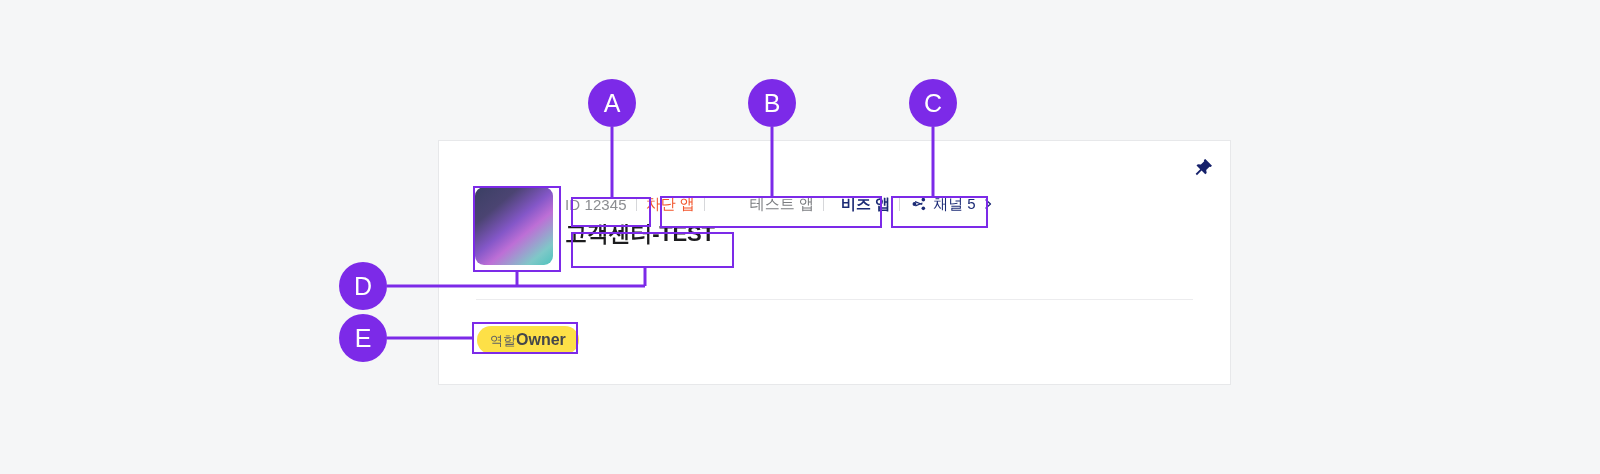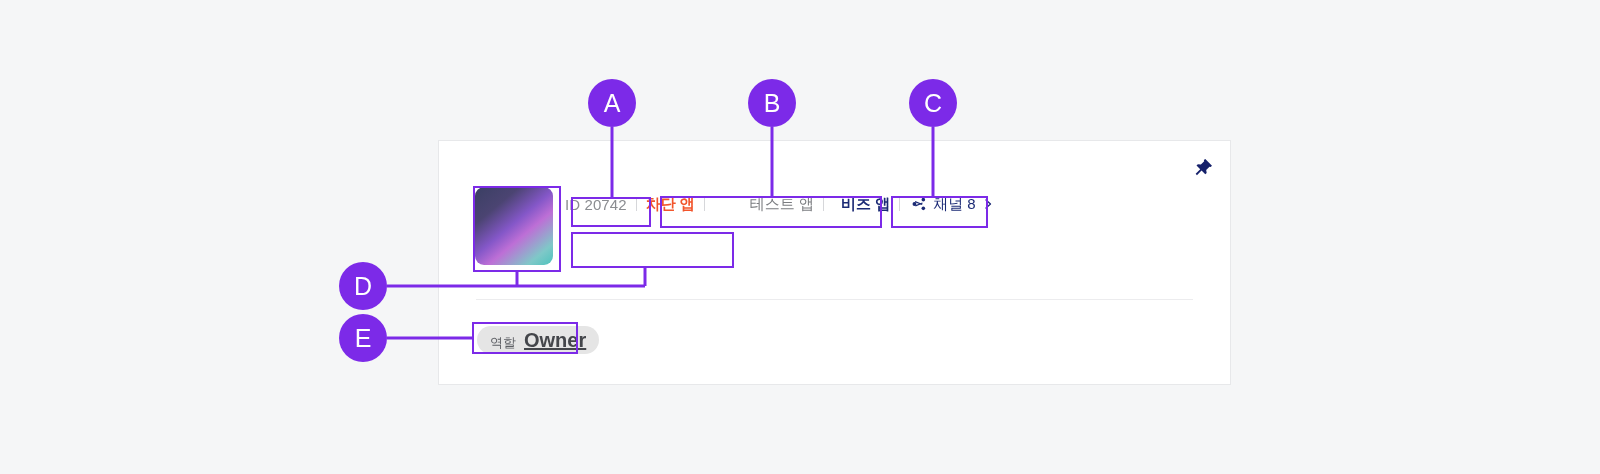--- a/index.html
+++ b/index.html
@@ -75,21 +75,21 @@
     white-space: nowrap;
   }
   .sep-bar {
     display: inline-block;
     width: 1px;
     height: 13px;
     background: #d6d7da;
     margin: 0 9px;
   }
   .app-tag { font-size: 15px; white-space: nowrap; }
-  .app-tag.blocked { color: #f2552c; font-weight: bold; }
+  .app-tag.blocked { color: #f2552c; font-weight: normal; }
   .app-tag.muted   { color: #7b7d81; font-weight: normal; padding-left: 36px; }
   .app-tag.biz     { color: #1b2a75; font-weight: bold; margin-left: 8px; }
 
   .channel-btn {
     display: inline-flex;
     align-items: center;
     gap: 6px;
     background: transparent;
     border: 0;
     padding: 0 2px 0 0;
@@ -124,29 +124,29 @@
     height: 1px;
     background: #ececee;
   }
 
   .role-pill {
     position: absolute;
     left: 38px;
     top: 185px;
     display: inline-flex;
     align-items: baseline;
-    gap: 8px;
+    gap: 0;
     height: 28px;
     padding: 0 13px;
     border-radius: 14px;
-    background: #e5e5e5;
+    background: #fde047;
     box-sizing: border-box;
   }
   .role-pill .role-k { font-size: 13px; color: #5d5f64; line-height: 28px; }
-  .role-pill .role-v { font-size: 20px; color: #44464b; font-weight: bold; line-height: 28px; text-decoration: underline; }
+  .role-pill .role-v { font-size: 16px; color: #44464b; font-weight: bold; line-height: 28px; }
 
   
   .anno { position: absolute; left: 0; top: 0; width: 1600px; height: 474px; pointer-events: none; }
   .bubble {
     position: absolute;
     width: 48px; height: 48px;
     border-radius: 50%;
     background: #7c2ae8;
     color: #ffffff;
     display: flex; align-items: center; justify-content: center;
@@ -173,21 +173,21 @@
     </div>
 
     <div class="card-head">
 
       <div class="avatar"></div>
 
       <div class="head-right">
 
         <div class="meta-row">
 
-          <span class="id-text">ID 20742</span>
+          <span class="id-text">ID 12345</span>
 
           <span class="sep-bar"></span>
 
           <span class="app-tag blocked">차단 앱</span>
 
           <span class="sep-bar"></span>
 
           <span class="app-tag muted">테스트 앱</span>
 
           <span class="sep-bar"></span>
@@ -199,30 +199,31 @@
           <button class="channel-btn">
             <span class="share-icon">
               <svg viewBox="0 0 24 24" width="16" height="16" fill="currentColor" aria-hidden="true">
                 <circle cx="18.5" cy="5.5" r="2.7"></circle>
                 <circle cx="18.5" cy="18.5" r="2.7"></circle>
                 <circle cx="5.2" cy="12" r="2.9"></circle>
                 <rect x="6.5" y="7.6" width="11.5" height="1.9" transform="rotate(22 6.5 7.6)"></rect>
                 <rect x="6.2" y="13.9" width="11.5" height="1.9" transform="rotate(-22 6.2 13.9)"></rect>
               </svg>
             </span>
-            <span class="ch-label">채널 8</span>
+            <span class="ch-label">채널 5</span>
             <span class="chev">
               <svg viewBox="0 0 24 24" width="12" height="12" fill="none" stroke="currentColor" stroke-width="2.6" stroke-linecap="round" stroke-linejoin="round" aria-hidden="true">
                 <polyline points="8,4 17,12 8,20"></polyline>
               </svg>
             </span>
           </button>
 
         </div>
 
+        <div class="title-text">고객센터-TEST</div>
 
       </div>
     </div>
 
     <div class="divider"></div>
 
     <div class="role-pill">
       <span class="role-k">역할</span>
       <span class="role-v">Owner</span>
     </div>

